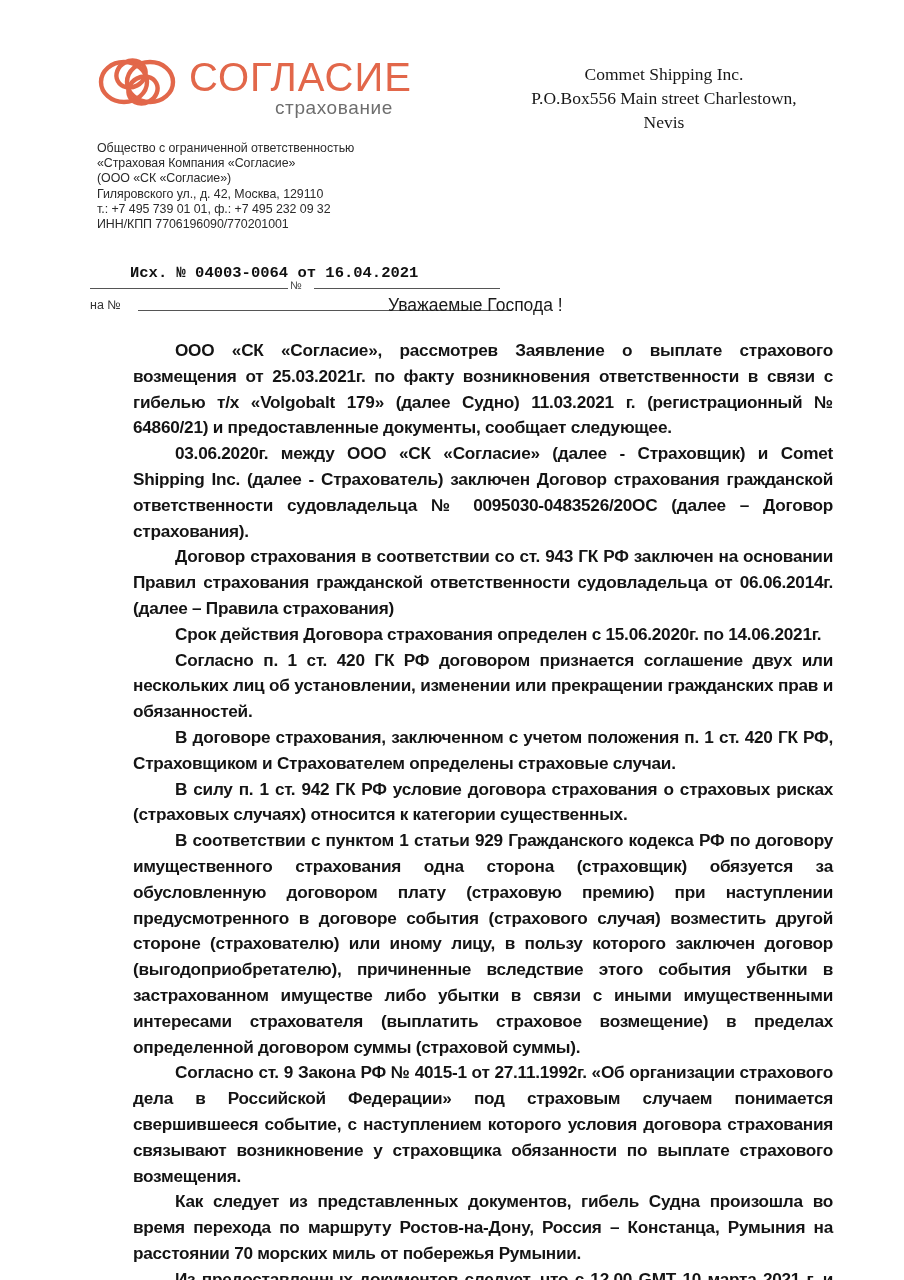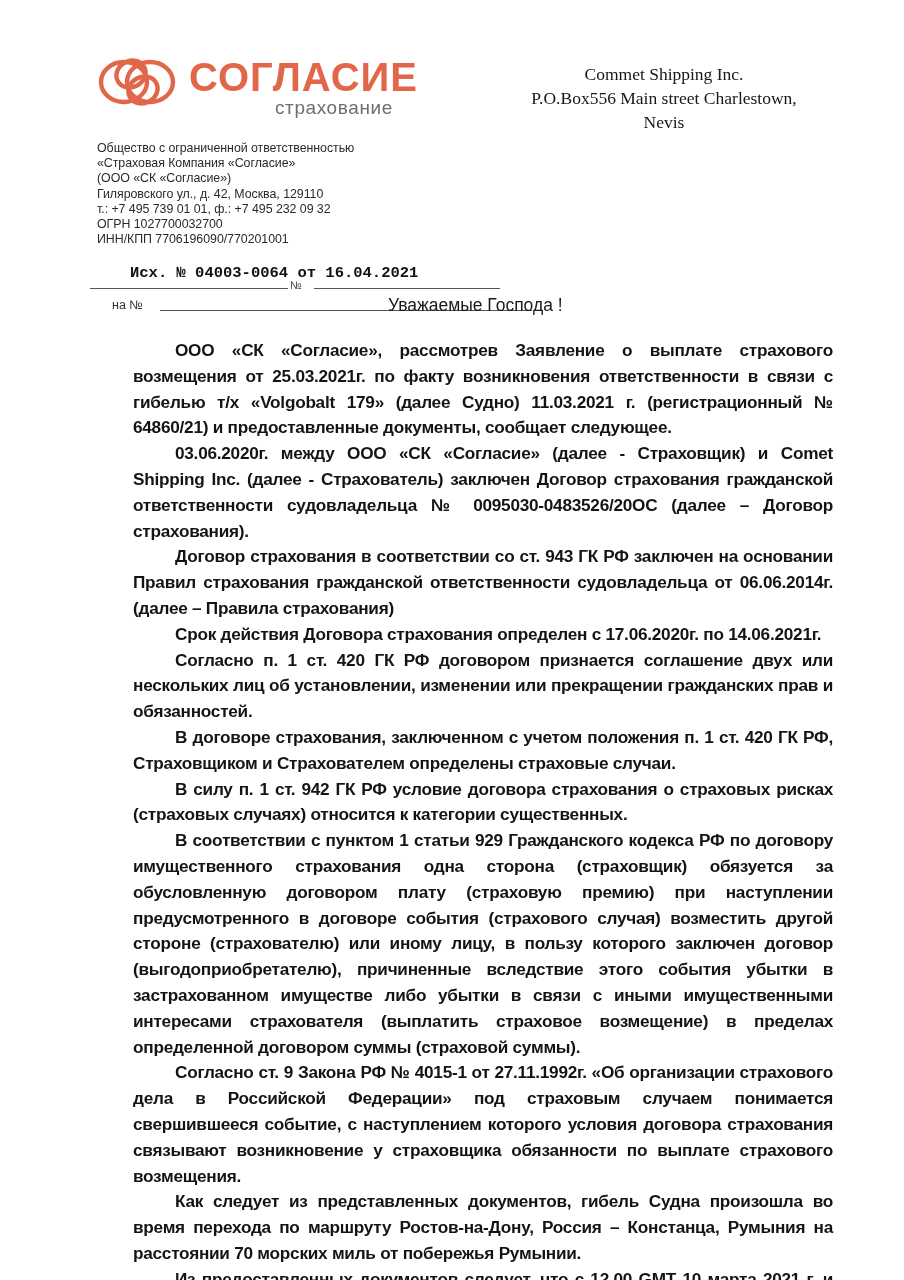--- a/index.html
+++ b/index.html
@@ -38,21 +38,21 @@
     top: 2px;
     width: 86px;
     height: 50px;
   }
   .logo-word {
     position: absolute;
     left: 92px;
     top: 0px;
     font-family: "Liberation Sans", sans-serif;
     font-size: 40px;
-    font-weight: bold;
+    font-weight: normal;
     letter-spacing: 1px;
     color: #e2674a;
     line-height: 44px;
     white-space: nowrap;
   }
   .logo-sub {
     position: absolute;
     left: 178px;
     top: 42px;
     font-family: "Liberation Sans", sans-serif;
@@ -138,21 +138,20 @@
     background: #555;
   }
 
   
   .na-row {
     position: absolute;
     left: 90px;
     top: 298px;
     width: 420px;
     height: 18px;
-    margin-left: 22px;
   }
   .na-row .na-label {
     position: absolute;
     left: 0;
     top: 0;
     font-family: "Liberation Sans", sans-serif;
     font-size: 12.5px;
     color: #333;
   }
   .na-row .na-rule {
@@ -218,21 +217,20 @@
     <div>P.O.Box556 Main street Charlestown,</div>
     <div>Nevis</div>
   </div>
 
   <div class="company-details">
     <div>Общество с ограниченной ответственностью</div>
     <div>«Страховая Компания «Согласие»</div>
     <div>(ООО «СК «Согласие»)</div>
     <div>Гиляровского ул., д. 42, Москва, 129110</div>
     <div>т.: +7 495 739 01 01, ф.: +7 495 232 09 32</div>
-    <div>ОГРН 1027700032700</div>
     <div>ИНН/КПП 7706196090/770201001</div>
   </div>
 
   <div class="outgoing-ref">Исх. № 04003-0064 от 16.04.2021</div>
 
   <div class="rule-row">
     <div class="rule-left"></div>
     <div class="rule-num">№</div>
     <div class="rule-right"></div>
   </div>
@@ -241,21 +239,21 @@
     <div class="na-label">на №</div>
     <div class="na-rule"></div>
   </div>
 
   <div class="greeting">Уважаемые Господа !</div>
 
   <div class="body-text">
     <p>ООО «СК «Согласие», рассмотрев Заявление о выплате страхового возмещения от 25.03.2021г. по факту возникновения ответственности в связи с гибелью т/х «Volgobalt 179» (далее Судно) 11.03.2021 г. (регистрационный № 64860/21) и предоставленные документы, сообщает следующее.</p>
     <p>03.06.2020г. между ООО «СК «Согласие» (далее - Страховщик) и Comet Shipping Inc. (далее - Страхователь) заключен Договор страхования гражданской ответственности судовладельца № 0095030-0483526/20ОС (далее – Договор страхования).</p>
     <p>Договор страхования в соответствии со ст. 943 ГК РФ заключен на основании Правил страхования гражданской ответственности судовладельца от 06.06.2014г. (далее – Правила страхования)</p>
-    <p>Срок действия Договора страхования определен с 17.06.2020г. по 14.06.2021г.</p>
+    <p>Срок действия Договора страхования определен с 15.06.2020г. по 14.06.2021г.</p>
     <p>Согласно п. 1 ст. 420 ГК РФ договором признается соглашение двух или нескольких лиц об установлении, изменении или прекращении гражданских прав и обязанностей.</p>
     <p>В договоре страхования, заключенном с учетом положения п. 1 ст. 420 ГК РФ, Страховщиком и Страхователем определены страховые случаи.</p>
     <p>В силу п. 1 ст. 942 ГК РФ условие договора страхования о страховых рисках (страховых случаях) относится к категории существенных.</p>
     <p>В соответствии с пунктом 1 статьи 929 Гражданского кодекса РФ по договору имущественного страхования одна сторона (страховщик) обязуется за обусловленную договором плату (страховую премию) при наступлении предусмотренного в договоре события (страхового случая) возместить другой стороне (страхователю) или иному лицу, в пользу которого заключен договор (выгодоприобретателю), причиненные вследствие этого события убытки в застрахованном имуществе либо убытки в связи с иными имущественными интересами страхователя (выплатить страховое возмещение) в пределах определенной договором суммы (страховой суммы).</p>
     <p>Согласно ст. 9 Закона РФ № 4015-1 от 27.11.1992г. «Об организации страхового дела в Российской Федерации» под страховым случаем понимается свершившееся событие, с наступлением которого условия договора страхования связывают возникновение у страховщика обязанности по выплате страхового возмещения.</p>
     <p>Как следует из представленных документов, гибель Судна произошла во время перехода по маршруту Ростов-на-Дону, Россия – Констанца, Румыния на расстоянии 70 морских миль от побережья Румынии.</p>
     <p>Из предоставленных документов следует, что с 12.00 GMT 10 марта 2021 г. и до момента гибели Судно находилось за пределами установленной зоны разрешенной навигации.</p>
   </div>
 
 </div>

